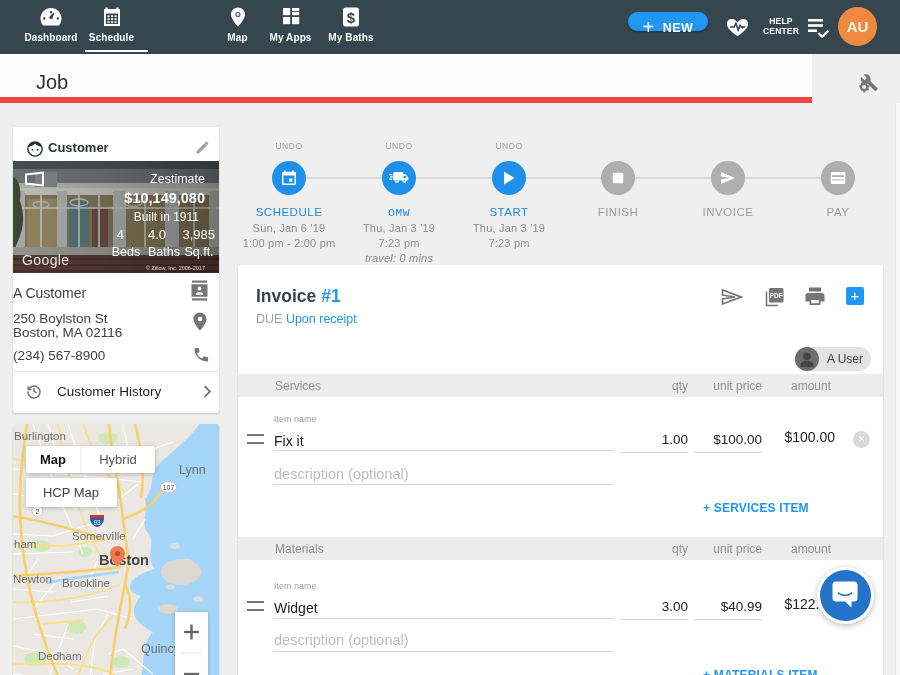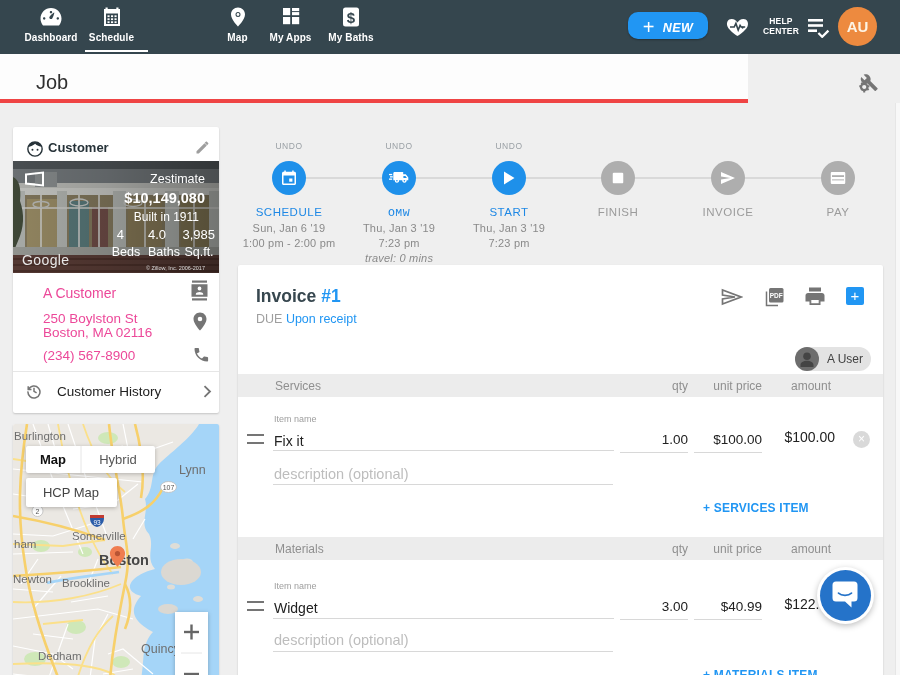--- a/index.html
+++ b/index.html
@@ -7,40 +7,40 @@
 body { font-family:"Liberation Sans", sans-serif; background:#efefef; }
 #app { position:relative; width:900px; height:675px; overflow:hidden; }
 .abs { position:absolute; }
 
 
 #nav { position:absolute; left:0; top:0; width:900px; height:54px; background:#35464e; }
 .navitem { position:absolute; top:5px; text-align:center; color:#fff; }
 .navitem .nlabel { font-size:10px; font-weight:bold; margin-top:3px; white-space:nowrap; letter-spacing:.1px; }
 .navitem svg { display:block; margin:0 auto; }
 #sched-underline { position:absolute; left:85px; top:50px; width:63px; height:2px; background:#fff; }
-#newbtn { position:absolute; left:628px; top:12px; width:80px; height:27px; background:#2196f3; border-radius:10px; color:#fff; font-size:12.5px; font-weight:bold; text-align:center; line-height:31px; letter-spacing:.5px; box-shadow:0 1px 2px rgba(0,0,0,.3);font-style:italic; }
+#newbtn { position:absolute; left:628px; top:12px; width:80px; height:19px; background:#2196f3; border-radius:10px; color:#fff; font-size:12.5px; font-weight:bold; text-align:center; line-height:31px; letter-spacing:.5px; box-shadow:0 1px 2px rgba(0,0,0,.3); }
 #newbtn .plus { font-weight:normal; font-size:20px; vertical-align:-2px; margin-right:8px; }
 #helpcenter { position:absolute; left:758px; top:17px; width:46px; color:#fff; font-size:8.5px; font-weight:bold; text-align:center; line-height:9.5px; letter-spacing:.2px; }
 #avatar { position:absolute; left:838px; top:7px; width:39px; height:39px; border-radius:50%; background:#ed8a3f; color:#fdf4e4; font-size:15px; font-weight:bold; text-align:center; line-height:39px; }
 
 
-#jobbar { position:absolute; left:0; top:54px; width:748px; height:49px; background:#fdfdfd; border-bottom:4px solid #ef4444; }
+#jobbar { position:absolute; left:0; top:54px; width:812px; height:49px; background:#fdfdfd; border-bottom:6px solid #ef4444; }
 #jobbar h1 { position:absolute; left:36px; top:71px; font-size:20px; font-weight:normal; color:#2f2f2f; }
 #jobbar h1 { top:17px; }
 
 
 .card { position:absolute; background:#fff; border-radius:2px; box-shadow:0 1px 2px rgba(0,0,0,.18); }
 #custcard { left:13px; top:127px; width:206px; height:286px; }
 #mapcard { left:13px; top:424px; width:206px; height:270px; overflow:hidden; }
 #invcard { left:238px; top:265px; width:645px; height:430px; }
 
 
 #custhead { position:absolute; left:0; top:0; width:206px; height:34px; }
 #custhead .t { position:absolute; left:35px; top:13px; font-size:13px; font-weight:bold; color:#263238; }
-.crow { position:absolute; left:30px; color:#ec4899; font-size:13.5px; }
+.crow { position:absolute; left:0; color:#404040; font-size:13.5px; }
 .cico { position:absolute; color:#757575; }
 
 
 .sechead { position:absolute; left:0; width:645px; height:23px; background:#ececec; color:#8f8f8f; font-size:12px; }
 .sechead .sl { position:absolute; left:37px; top:5px; }
 .colh { position:absolute; top:5px; text-align:right; }
 .itemlabel { position:absolute; font-size:9px; color:#9e9e9e; }
 .ival { position:absolute; font-size:13.5px; color:#212121; text-align:right; }
 .iline { position:absolute; height:1px; background:#d8d8d8; }
 .desc { position:absolute; font-size:14.5px; color:#bdbdbd; }

